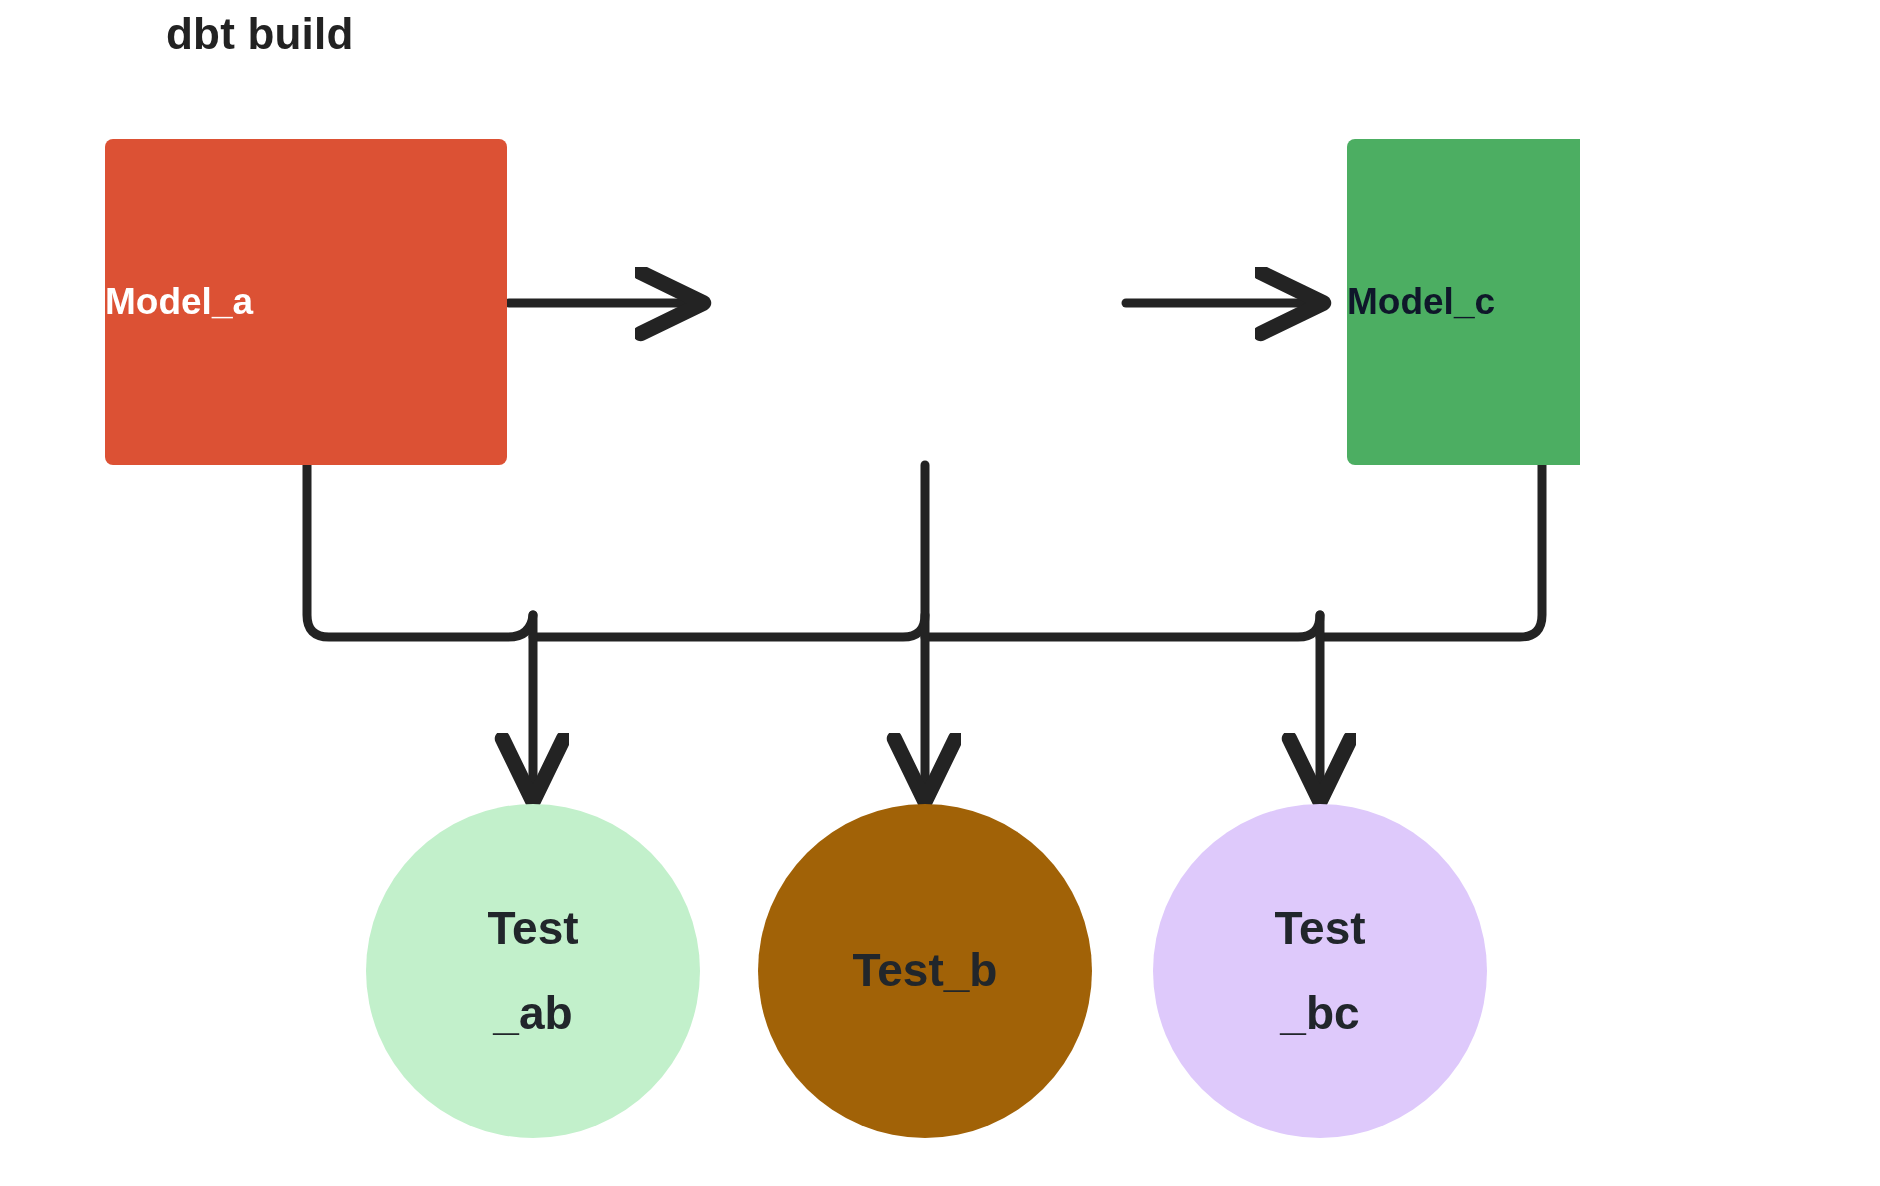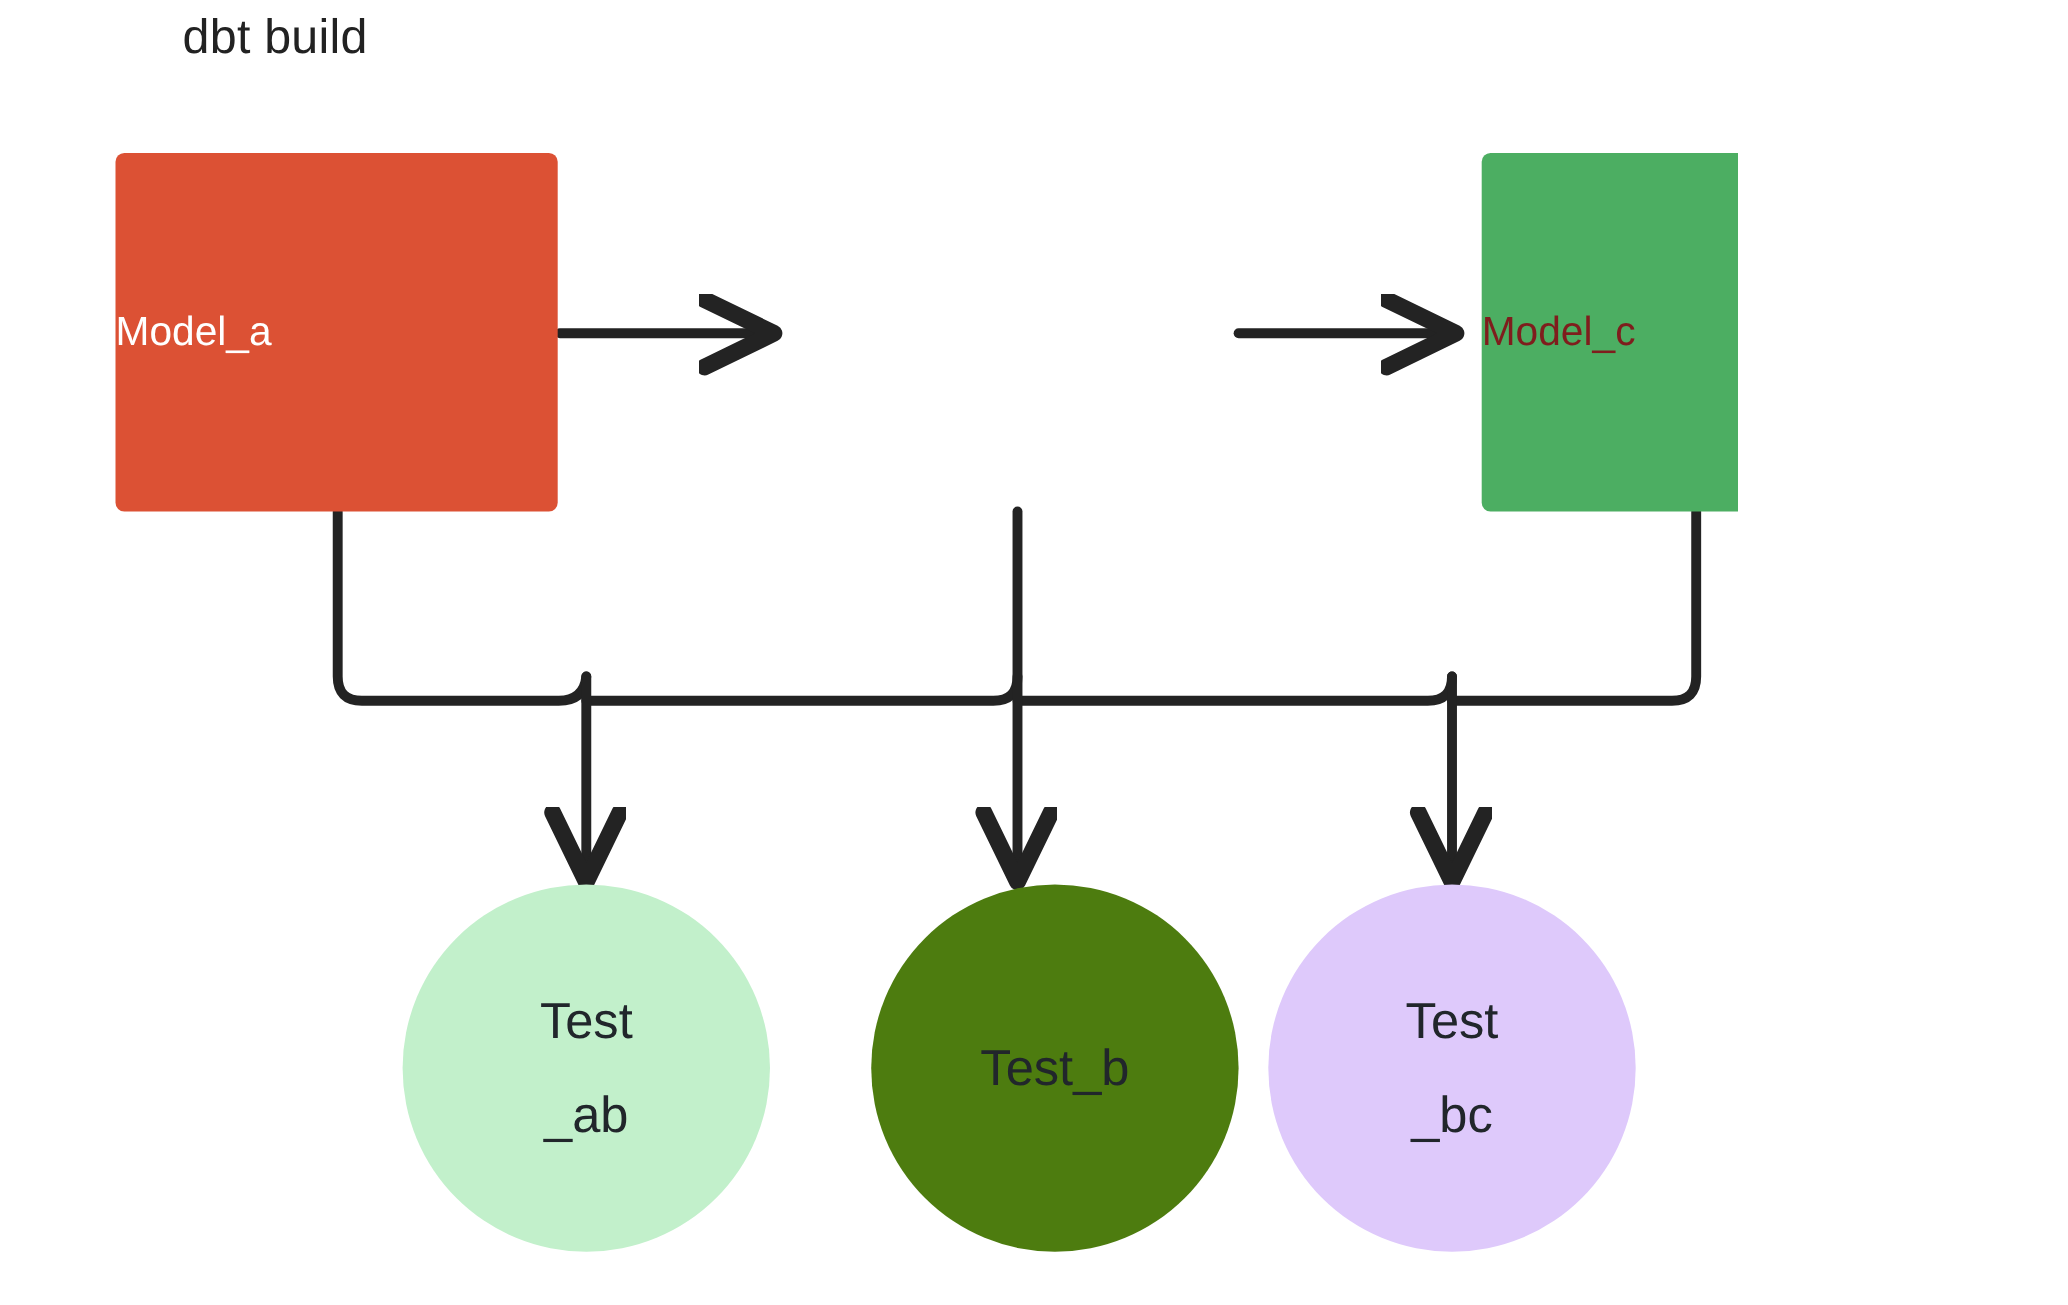--- a/index.html
+++ b/index.html
@@ -9,20 +9,21 @@
   }
   body {
     font-family: "Liberation Sans", sans-serif;
   }
   #canvas {
     position: relative;
     width: 1580px;
     height: 1186px;
     background: #ffffff;
     overflow: hidden;
+    font-weight: bold;
   }
   #flow-svg {
     position: absolute;
     inset: 0;
     width: 1880px;
     height: 1186px;
   }
   .diagram-title {
     position: absolute;
     left: 166px;
@@ -90,30 +91,30 @@
 
       <path d="M 1320 615 L 1320 798" marker-end="url(#arrowhead)"></path>
     </g>
   </svg>
 
   <div class="node-box" id="node-model_a" style="left: 105px; top: 139px; width: 402px; height: 326px; background: rgb(220, 81, 52); color: rgb(255, 255, 255);">
     <span>Model_a</span>
   </div>
 
 
-  <div class="node-box" id="node-model_c" style="left: 1347px; top: 139px; width: 395px; height: 326px; background: rgb(76, 174, 98); color: #7f1d1d;">
+  <div class="node-box" id="node-model_c" style="left: 1347px; top: 139px; width: 395px; height: 326px; background: rgb(76, 174, 98); color: #0f172a;">
     <span>Model_c</span>
   </div>
 
   <div class="node-circle" id="node-test_ab" style="left: 366px; top: 804px; width: 334px; height: 334px; background: rgb(194, 240, 203); color: rgb(33, 38, 43);">
     <span>Test</span>
     <span class="line2">_ab</span>
   </div>
 
-  <div class="node-circle" id="node-test_b" style="left: 792px; top: 804px; width: 334px; height: 334px; background: #4d7c0f; color: rgb(33, 38, 43); text-align: center;">
+  <div class="node-circle" id="node-test_b" style="left: 758px; top: 804px; width: 334px; height: 334px; background: #a16207; color: rgb(33, 38, 43); text-align: center;">
     <span>Test_b</span>
   </div>
 
   <div class="node-circle" id="node-test_bc" style="left: 1153px; top: 804px; width: 334px; height: 334px; background: rgb(222, 201, 251); color: rgb(33, 38, 43);">
     <span>Test</span>
     <span class="line2">_bc</span>
   </div>
 
 </div>
 

